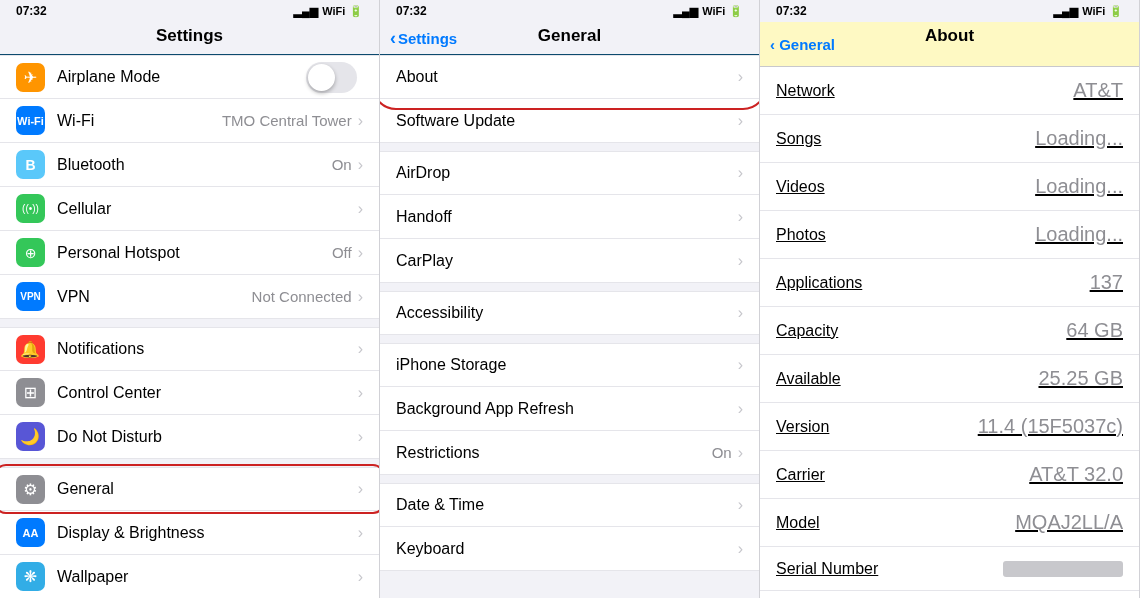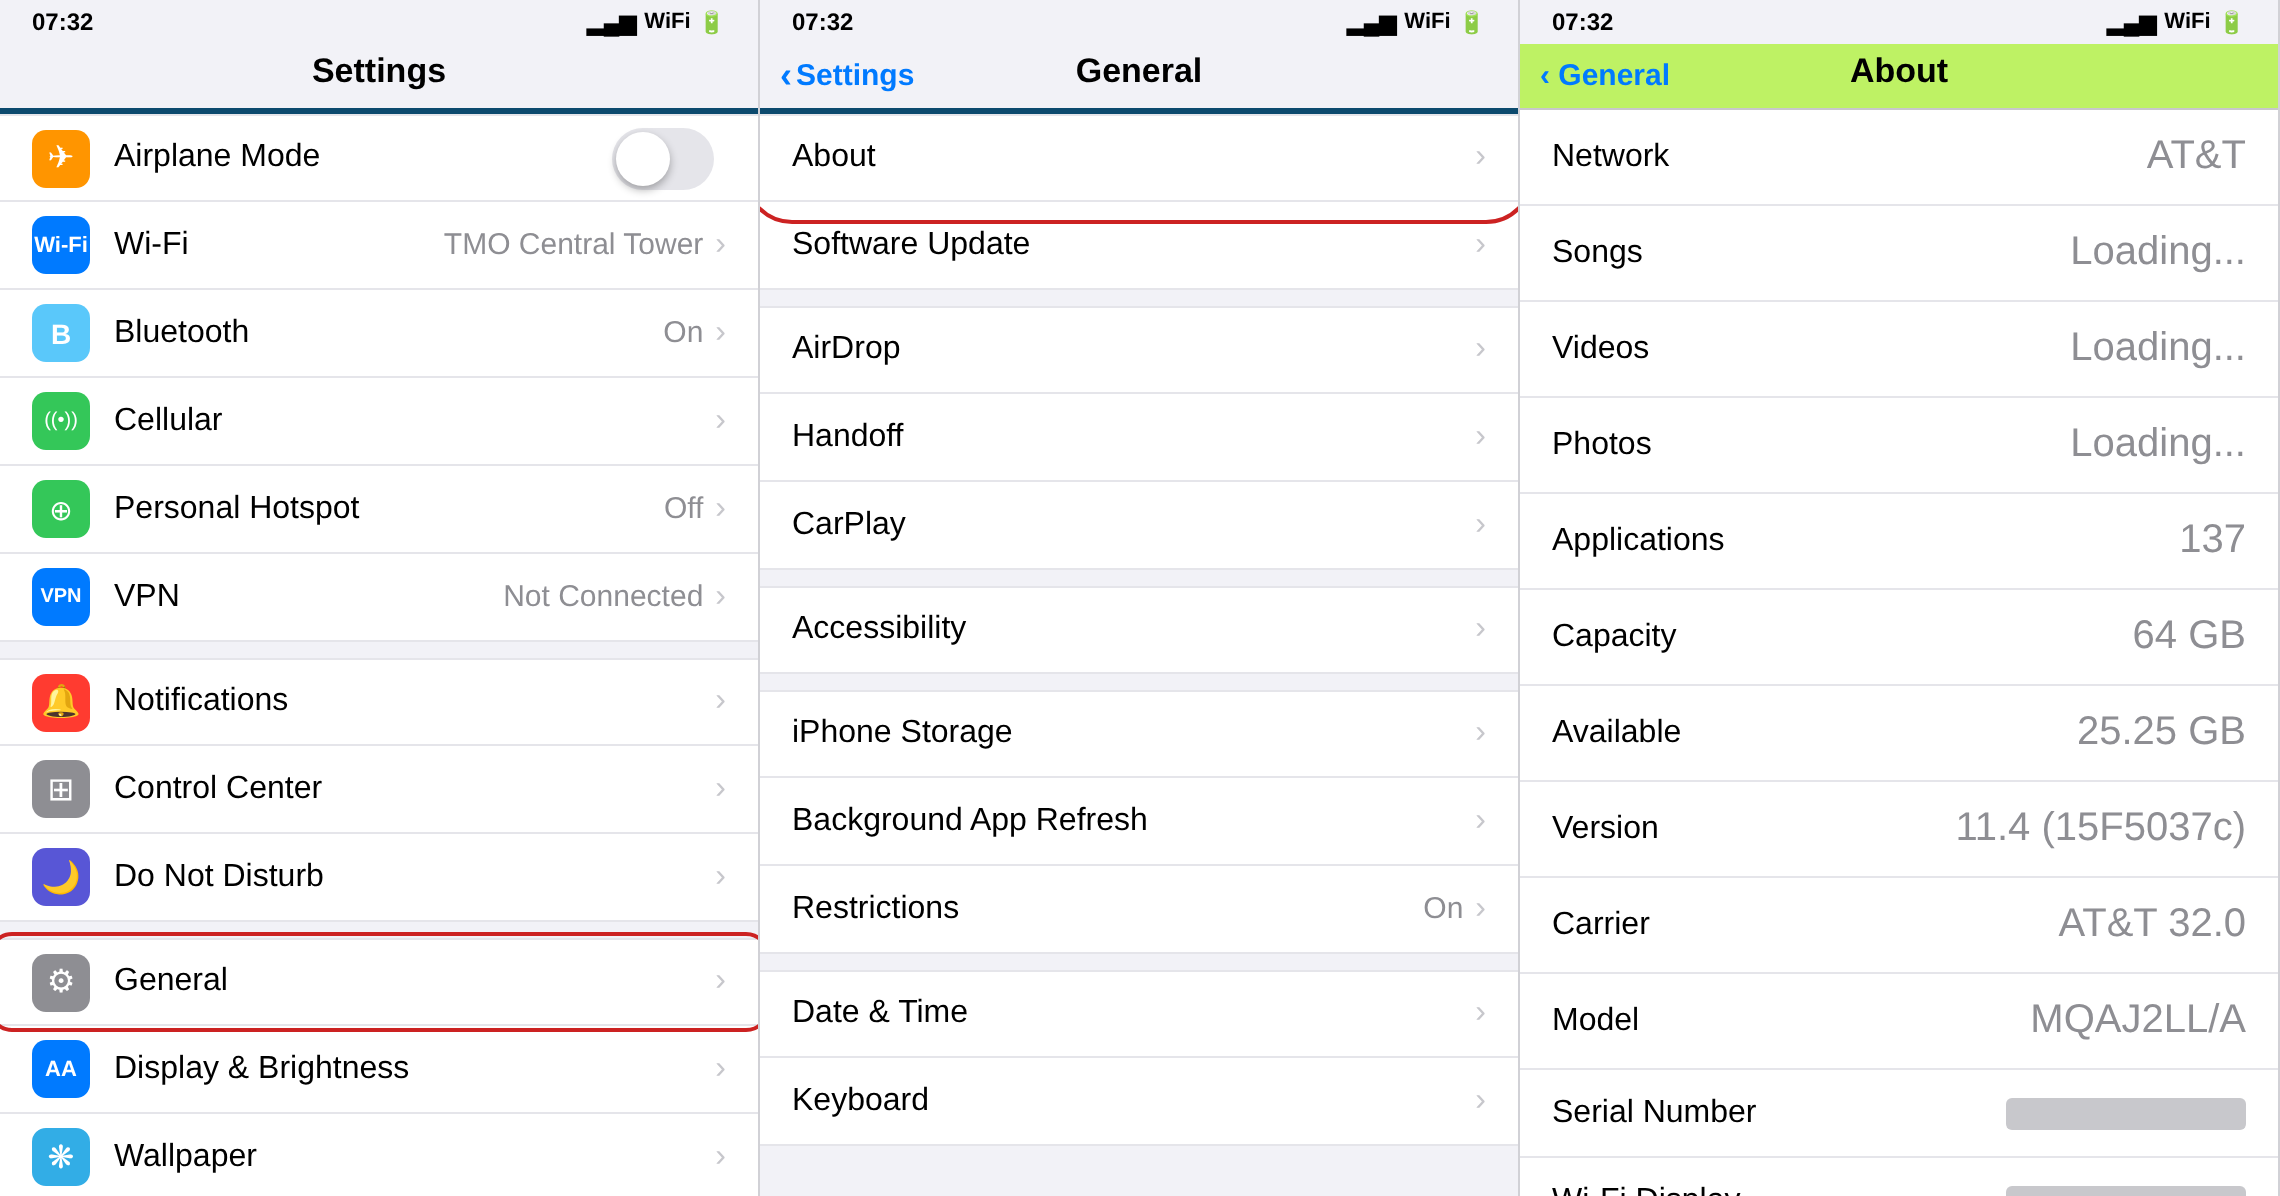--- a/index.html
+++ b/index.html
@@ -39,21 +39,21 @@
     .status-icons { display: flex; align-items: center; gap: 4px; font-size: 11px; }
 
     
     .nav-bar {
       background: #f2f2f7;
       text-align: center;
       padding: 4px 16px 8px;
       font-size: 17px;
       font-weight: 600;
       position: relative;
-      border-bottom: 3px solid #0c4a6e;
+      border-bottom: 1px solid #0c4a6e;
     }
     .nav-bar .nav-back {
       position: absolute;
       left: 10px;
       top: 50%;
       transform: translateY(-50%);
       color: #007aff;
       font-size: 15px;
       display: flex;
       align-items: center;
@@ -181,23 +181,23 @@
       display: block;
     }
 
     .panel-wrapper {
       position: relative;
       flex: 0 0 380px;
     }
 
     
     .about-nav {
-      background: #bef264;
+      background: #fef9c3;
       text-align: center;
-      padding: 4px 16px 8px;
+      padding: 4px 16px 20px;
       font-size: 17px;
       font-weight: 600;
       border-bottom: 1px solid #c8c8cc;
       position: relative;
     }
     .about-nav .nav-back {
       position: absolute;
       left: 10px;
       top: 50%;
       transform: translateY(-50%);
@@ -404,21 +404,21 @@
     </div>
 
     <div class="about-nav">
       <div class="nav-back">
         <span>‹</span>
         <span>General</span>
       </div>
       <span>About</span>
     </div>
 
-    <div class="settings-list" style="background:#fff;">
+    <div class="settings-list" style="background:#fff;text-decoration:underline;">
       <div id="about-rows-container">
           <div class="about-row" style="position: relative;">
             <span class="about-label">Network</span>
             <span class="about-value">AT&amp;T</span>
           </div>
           <div class="about-row" style="position: relative;">
             <span class="about-label">Songs</span>
             <span class="about-value">Loading...</span>
           </div>
           <div class="about-row" style="position: relative;">

